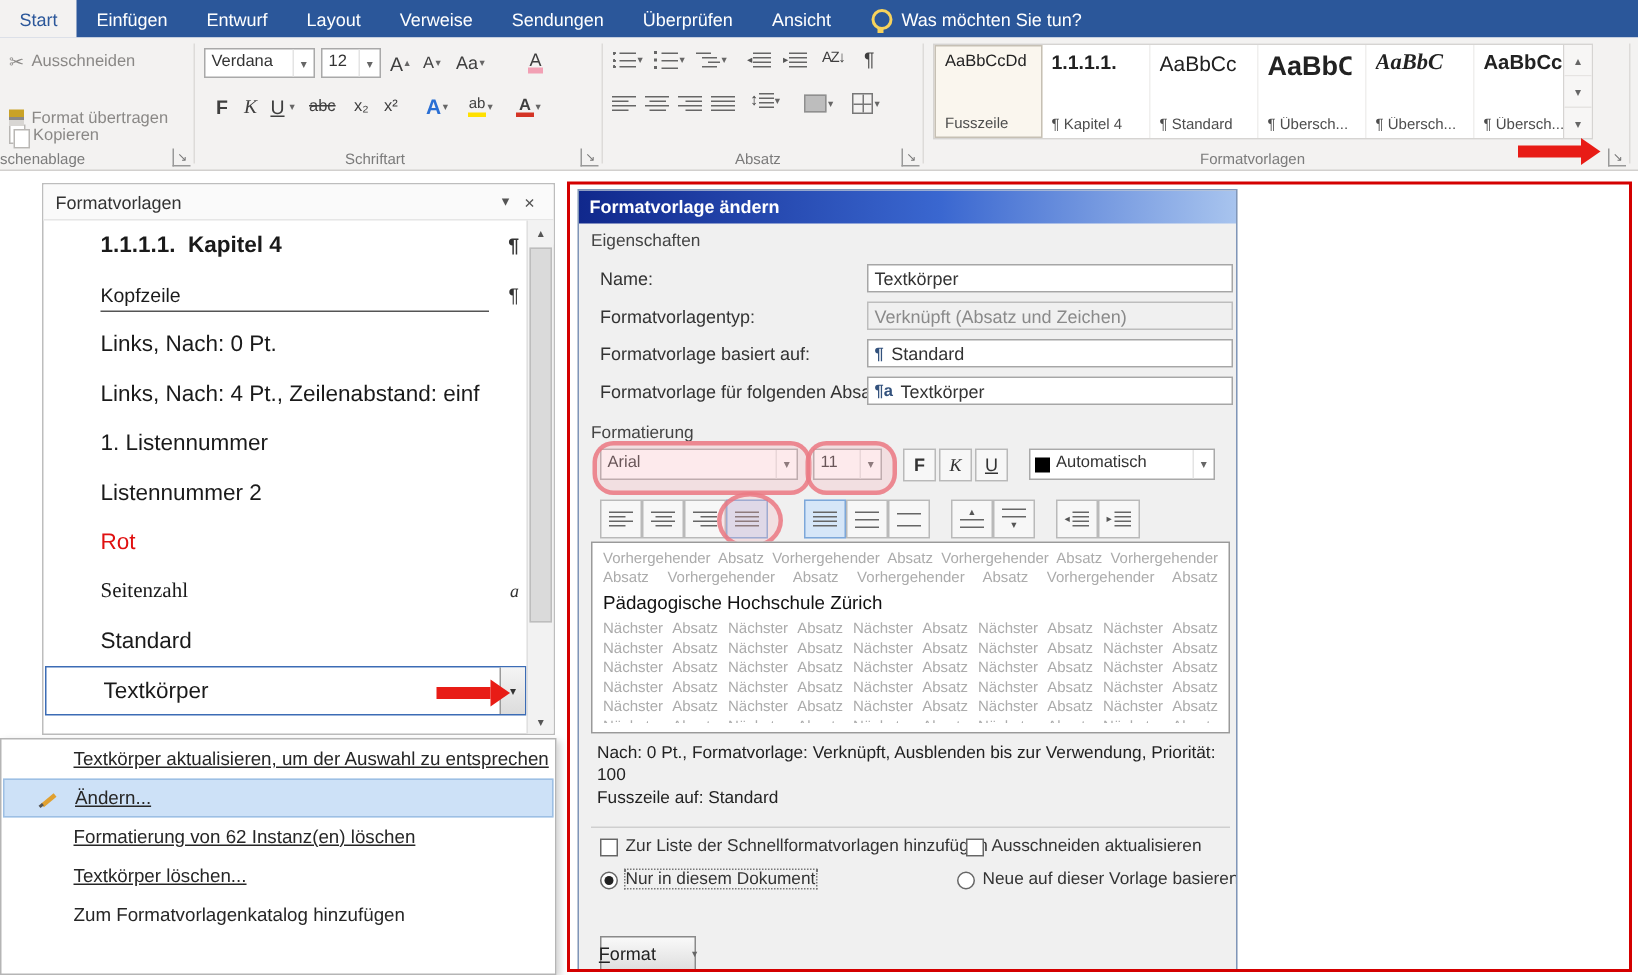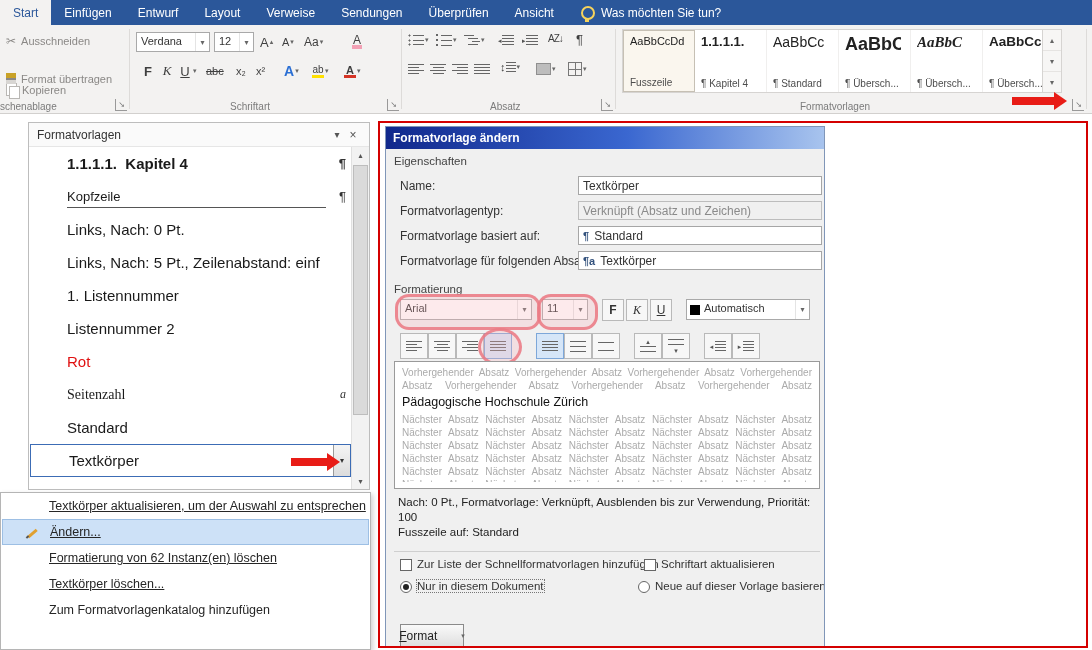--- a/index.html
+++ b/index.html
@@ -329,21 +329,21 @@
         <span class="pmark">¶</span>
       </div>
       <div class="prow v-kopf">
         <span>Kopfzeile</span>
         <span class="pmark">¶</span>
       </div>
       <div class="prow v-plain">
         <span style="white-space:nowrap;">Links, Nach:  0 Pt.</span>
       </div>
       <div class="prow v-plain">
-        <span style="white-space:nowrap;overflow:hidden;">Links, Nach:  5 Pt., Zeilenabstand:  einf</span>
+        <span style="white-space:nowrap;overflow:hidden;">Links, Nach:  4 Pt., Zeilenabstand:  einf</span>
       </div>
       <div class="prow v-plain">
         <span>1. Listennummer</span>
       </div>
       <div class="prow v-plain">
         <span>Listennummer 2</span>
       </div>
       <div class="prow v-rot">
         <span>Rot</span>
       </div>
@@ -492,21 +492,21 @@
 
     <div class="ddesc">
       <div>Nach:  0 Pt., Formatvorlage: Verknüpft, Ausblenden bis zur Verwendung, Priorität: 100</div>
       <div>Fusszeile auf: Standard</div>
     </div>
     <div class="dsep" style="top:424px;"></div>
 
     <div class="cb" style="left:14px;top:432px;"></div>
     <div class="dchk" style="left:31px;top:431px;">Zur Liste der Schnellformatvorlagen hinzufügen</div>
     <div class="cb" style="left:258px;top:432px;"></div>
-    <div class="dchk" style="left:275px;top:431px;">Schriftart aktualisieren</div>
+    <div class="dchk" style="left:275px;top:431px;">Ausschneiden aktualisieren</div>
 
     <div class="rb on" style="left:14px;top:454px;"></div>
     <div class="dchk focus" style="left:31px;top:453px;">Nur in diesem Dokument</div>
     <div class="rb" style="left:252px;top:454px;"></div>
     <div class="dchk" style="left:269px;top:453px;">Neue auf dieser Vorlage basierende Dokumente</div>
 
     <div class="fmtbtn">
       <span><span class="unl">F</span><span>ormat</span></span>
       <span class="tinyarr">▾</span>
     </div>

